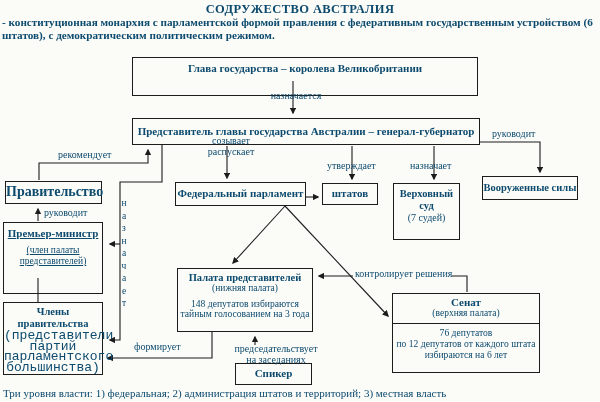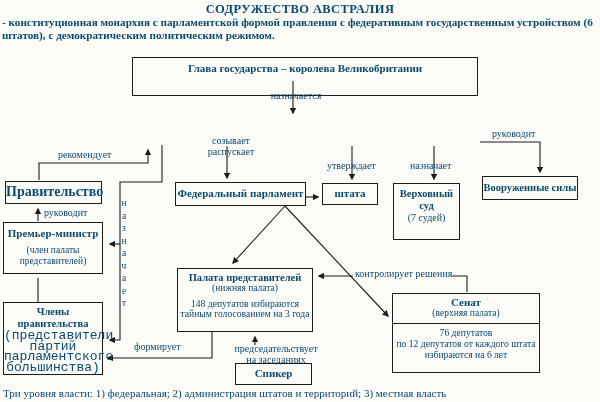--- a/index.html
+++ b/index.html
@@ -21,21 +21,21 @@
   .overlay{position:absolute;left:0;top:0;width:600px;height:402px;}
   .lbl{position:absolute;font-size:10px;line-height:10.5px;white-space:nowrap;}
   .lbl.center{text-align:center;}
   .vlabel{position:absolute;left:119px;top:198px;height:112px;
           writing-mode:vertical-rl;text-orientation:upright;
           font-size:9.5px;letter-spacing:2.5px;}
   
   .b-head{left:132px;top:57px;width:346px;height:39px;font-size:11px;line-height:20px;}
   .b-gg{left:132px;top:118px;width:348px;height:27px;font-size:11px;line-height:24px;}
   .b-gov{left:5px;top:181px;width:97px;height:23px;font-size:14px;line-height:20px;}
-  .b-pm{left:3px;top:222px;width:100px;height:52px;padding-top:4px;font-size:11px;}
+  .b-pm{left:3px;top:222px;width:100px;height:72px;padding-top:4px;font-size:11px;text-decoration:underline;}
   .b-pm .sub{font-size:9.5px;font-weight:normal;line-height:11px;margin-top:6px;}
   .b-cab{left:3px;top:302px;width:100px;height:73px;padding-top:3px;font-size:10.5px;line-height:11.5px;}
   .b-cab .sub{font-size:13px;font-weight:normal;line-height:10.5px;margin-top:2px;font-family:Liberation Mono, monospace;}
   .b-fp{left:175px;top:182px;width:131px;height:24px;font-size:11px;line-height:21px;}
   .b-laws{left:322px;top:183px;width:56px;height:22px;font-size:11px;line-height:19px;}
   .b-sc{left:393px;top:183px;width:67px;height:57px;padding-top:4px;font-size:10.5px;line-height:12px;}
   .b-sc .sub{font-size:10px;font-weight:normal;line-height:12px;}
   .b-af{left:482px;top:176px;width:96px;height:24px;font-size:10.5px;line-height:21px;}
   .b-hor{left:177px;top:268px;width:136px;height:64px;padding-top:3px;font-size:10.5px;line-height:11px;}
   .b-hor .sub{font-size:9.5px;font-weight:normal;line-height:10.5px;}
@@ -78,41 +78,44 @@
       <path d="M452,276 H467 V292"></path>
       <path d="M212,332 V358 H108" marker-end="url(#arw)"></path>
       <path d="M255,345 V337" marker-end="url(#arw)"></path>
     </g>
   </svg>
 
   <div class="box b-head">
     <span class="bt">Глава государства – королева Великобритании</span>
   </div>
 
+  <div class="box b-gg">
+    <span class="bt">Представитель главы государства Австралии – генерал-губернатор</span>
+  </div>
 
   <div class="box b-gov">
     <span class="bt">Правительство</span>
   </div>
 
   <div class="box b-pm">
     <div class="bt">Премьер-министр</div>
     <div class="sub">(член палаты представителей)</div>
   </div>
 
   <div class="box b-cab">
     <div class="bt">Члены правительства</div>
     <div class="sub">(представители партий парламентского большинства)</div>
   </div>
 
   <div class="box b-fp">
     <span class="bt">Федеральный парламент</span>
   </div>
 
   <div class="box b-laws">
-    <span class="bt">штата</span>
+    <span class="bt">штатов</span>
   </div>
 
   <div class="box b-sc">
     <div class="bt">Верховный суд</div>
     <div class="sub">(7 судей)</div>
   </div>
 
   <div class="box b-af">
     <span class="bt">Вооруженные силы</span>
   </div>

